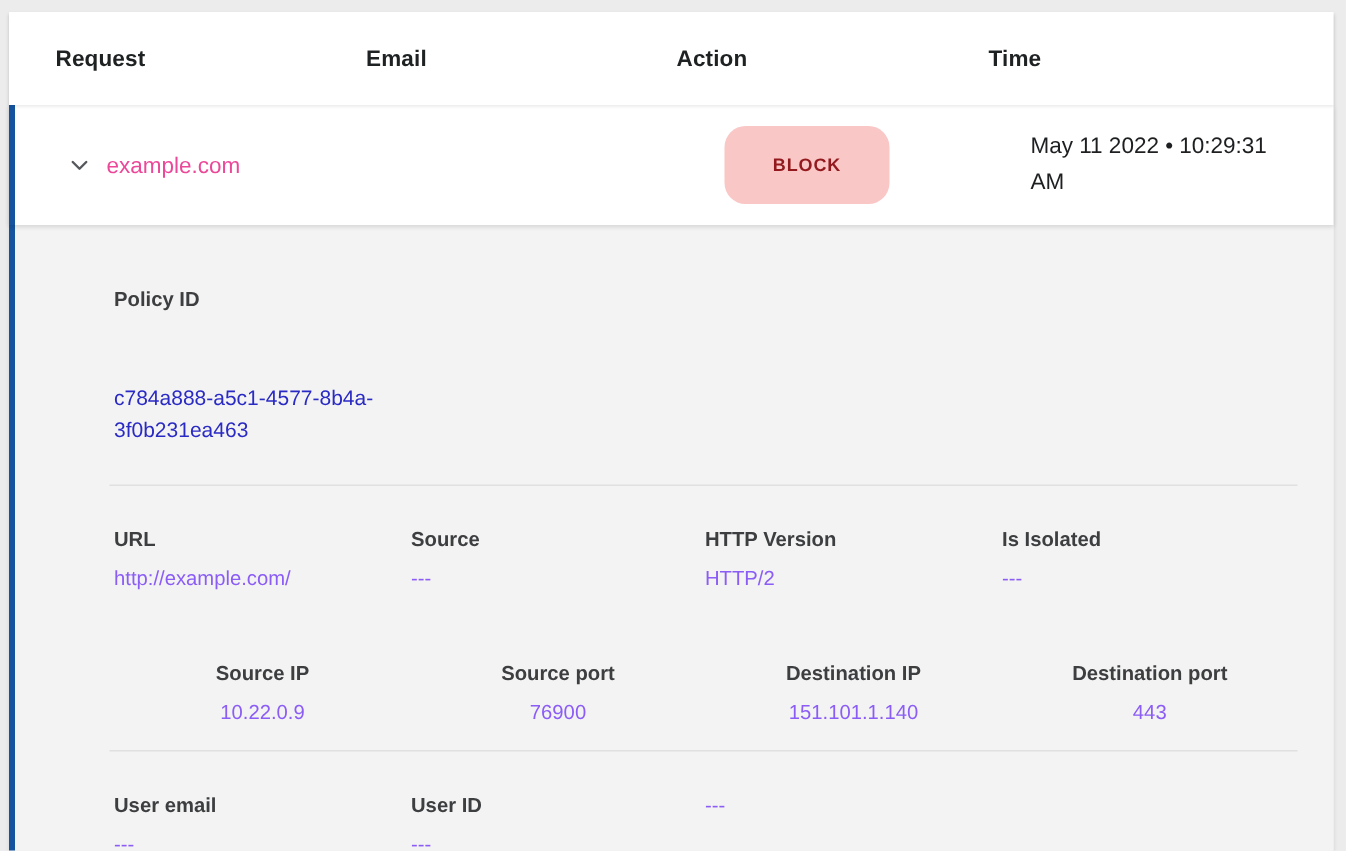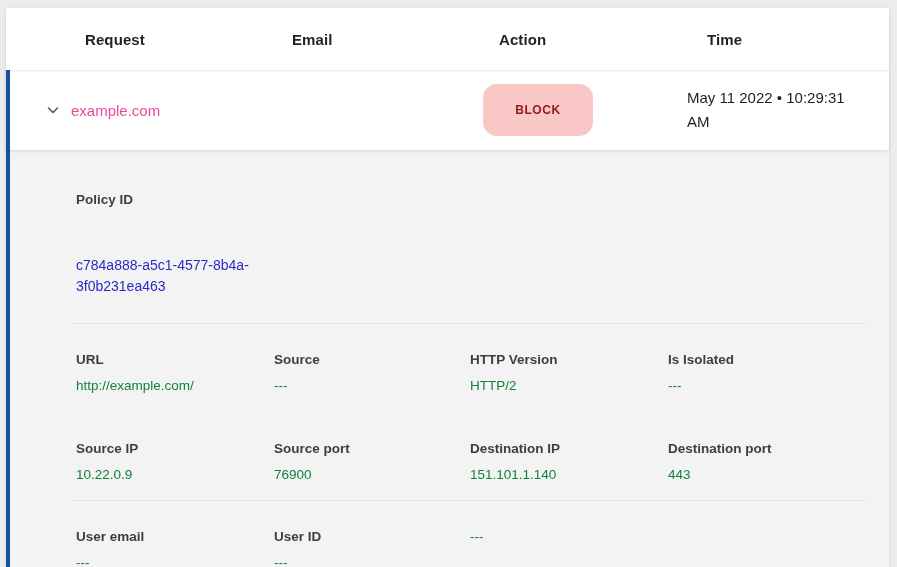--- a/index.html
+++ b/index.html
@@ -14,21 +14,21 @@
     min-height: 559px;
     background: #f3f3f3;
     box-shadow: 0 1px 3px rgba(0,0,0,0.10);
   }
   
   .thead {
     display: grid;
     grid-template-columns: 207px 207px 208px 1fr;
     align-items: center;
     height: 62px;
-    padding-left: 75px;
+    padding-left: 27px;
     background: #ffffff;
     border-left: 4px solid transparent;
     position: relative;
     z-index: 3;
     box-shadow: 0 1px 2px rgba(0,0,0,0.09);
   }
   .thead .th {
     font-size: 15px;
     font-weight: 700;
     color: #1f2223;
@@ -87,42 +87,42 @@
     min-height: 417px;
   }
   .dlabel {
     font-size: 13.5px;
     font-weight: 700;
     color: #3c3e40;
     margin-bottom: 11px;
   }
   .dvalue {
     font-size: 13.5px;
-    color: #15803d;
+    color: #8b5cf6;
   }
   .policy-link {
     display: inline-block;
     max-width: 200px;
     font-size: 14px;
     line-height: 21px;
     color: #2a2ac4;
     text-decoration: none;
     overflow-wrap: anywhere;
     margin-top: 37px;
   }
   .divider {
     border: none;
     border-top: 1px solid #e0e0e0;
     margin: 26px 0 28px -3px;
   }
   .dgrid {
     display: grid;
     grid-template-columns: 198px 196px 198px 1fr;
   }
-  .dgrid + .dgrid { margin-top: 48px; }
+  .dgrid + .dgrid { margin-top: 48px; text-align: center; }
   .policy-section { margin-bottom: 0; }
 </style>
 </head>
 <body>
 
 <div class="card">
 
   <div class="thead">
     <div class="th">Request</div>
     <div class="th">Email</div>

